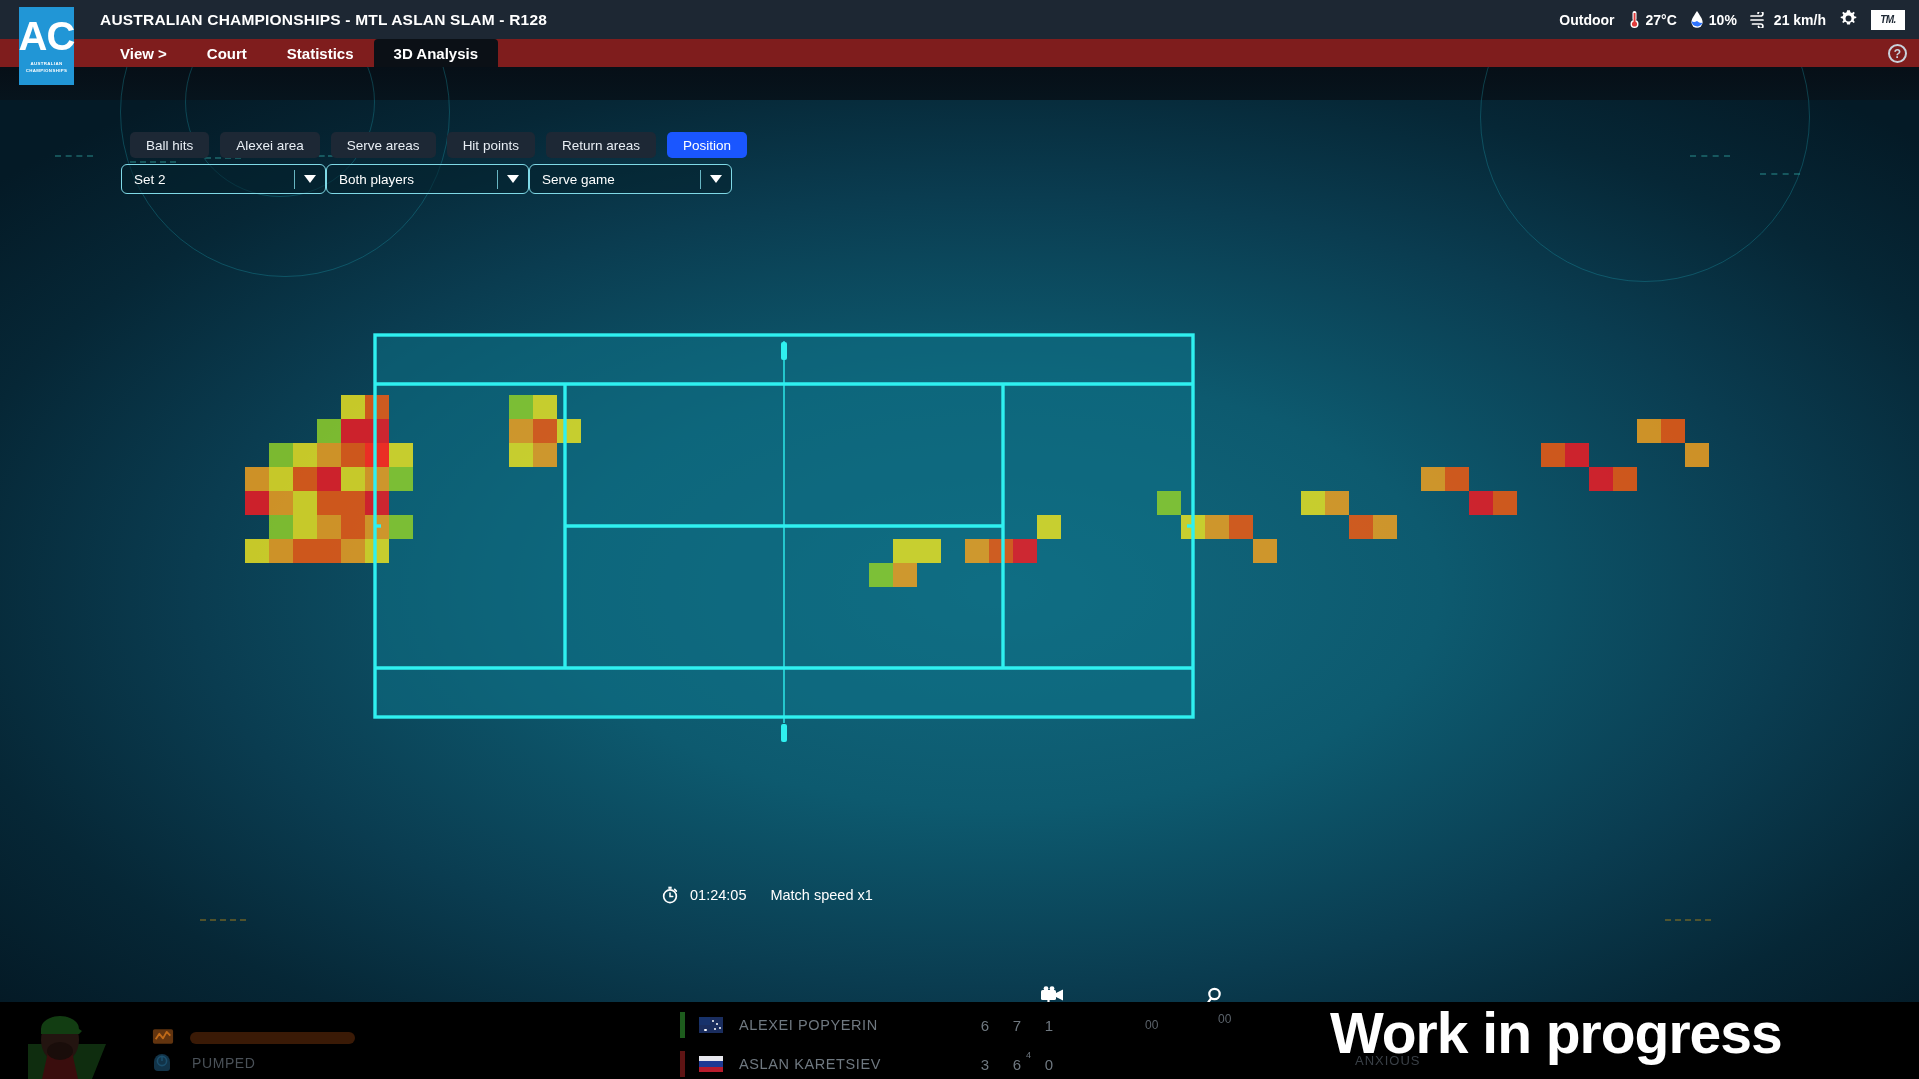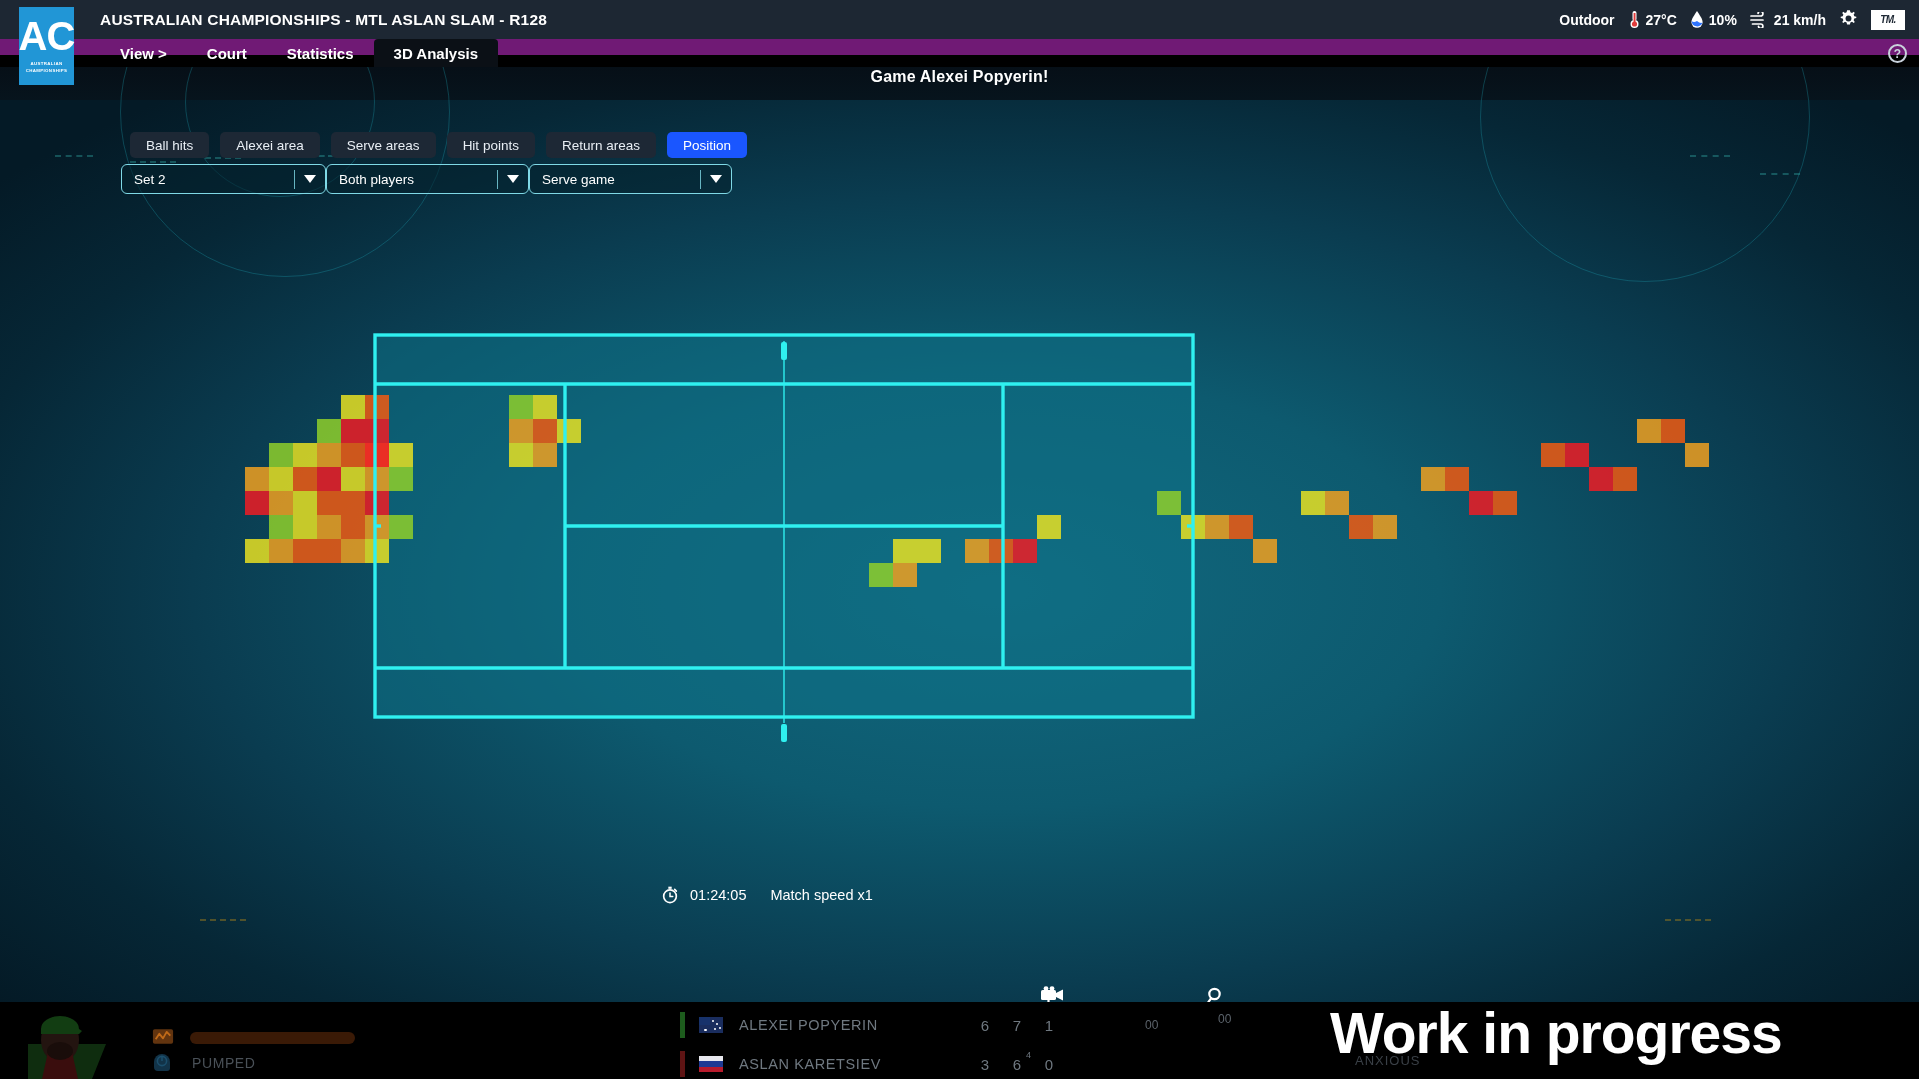--- a/index.html
+++ b/index.html
@@ -22,22 +22,22 @@
   }
   .tb-right .grp{ display:flex; align-items:center; gap:5px; }
   .tm-badge{
     width:34px;height:20px;background:#fff;color:#1d2733;border-radius:0;
     font-size:10px;font-weight:bold;font-style:italic;
     display:flex;align-items:center;justify-content:center;letter-spacing:-.5px;
   }
 
   
   .navbar{
-    position:absolute; left:0; top:39px; width:1919px; height:16px;
-    background:#701a75;
+    position:absolute; left:0; top:39px; width:1919px; height:28px;
+    background:#7f1d1d;
   }
   .navbar-inner{ position:absolute; left:100px; top:0; height:28px; display:flex; align-items:stretch; }
   .nav-item{
     display:flex;align-items:center;padding:0 20px;font-size:15px;font-weight:bold;color:#fff;
     cursor:pointer;
   }
   .nav-item.active{ background:#0b1016; border-radius:4px 4px 0 0; }
   .help-icon{
     position:absolute;right:12px;top:5px;width:19px;height:19px;border:2px solid #c9d2dc;
     border-radius:50%;color:#c9d2dc;font-size:12px;font-weight:bold;
@@ -171,21 +171,20 @@
     <div class="deco deco-dash" style="left:130px;top:70px;width:40px;"></div>
     <div class="deco deco-dash" style="left:130px;top:82px;width:30px;"></div>
     <div class="deco deco-dash" style="left:130px;top:94px;width:46px;"></div>
     <div class="deco deco-dash" style="left:205px;top:90px;width:36px;"></div>
     <div class="deco deco-dash" style="left:300px;top:88px;width:34px;"></div>
     <div class="deco deco-dash" style="left:1690px;top:88px;width:40px;"></div>
     <div class="deco deco-dash" style="left:1760px;top:106px;width:40px;"></div>
     <div class="deco deco-dash" style="left:200px;top:852px;width:46px;opacity:.5;border-color:#9a7a1e;"></div>
     <div class="deco deco-dash" style="left:1665px;top:852px;width:46px;opacity:.5;border-color:#9a7a1e;"></div>
 
-    <div class="game-banner">Game Alexei Popyerin!</div>
 
     <div class="tabrow">
       <div class="tab">Ball hits</div>
       <div class="tab">Alexei area</div>
       <div class="tab">Serve areas</div>
       <div class="tab">Hit points</div>
       <div class="tab">Return areas</div>
       <div class="tab active">Position</div>
     </div>
 

